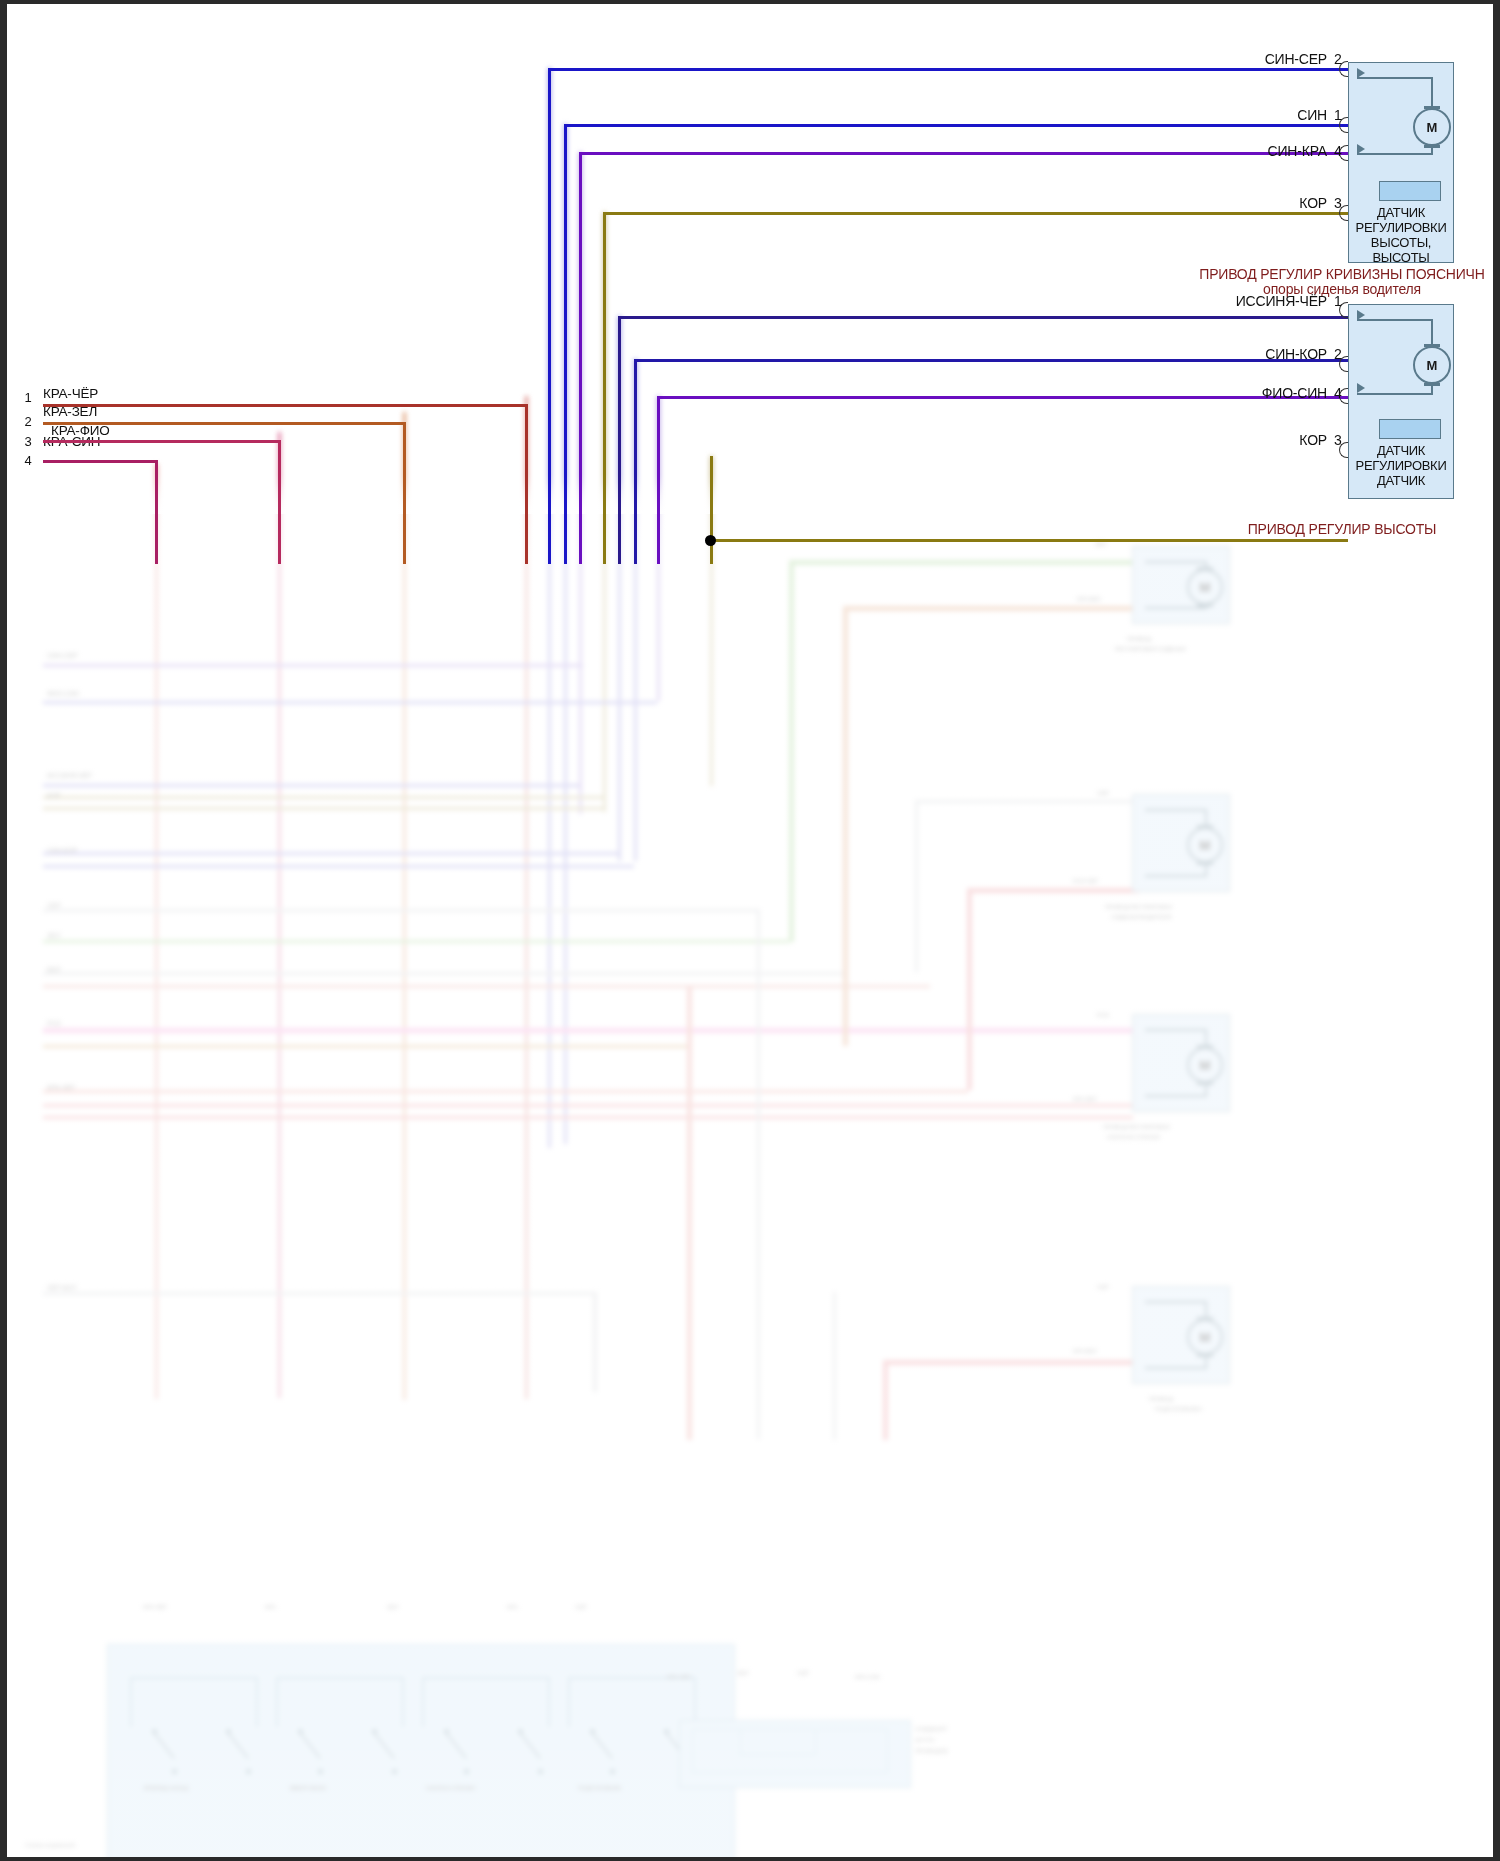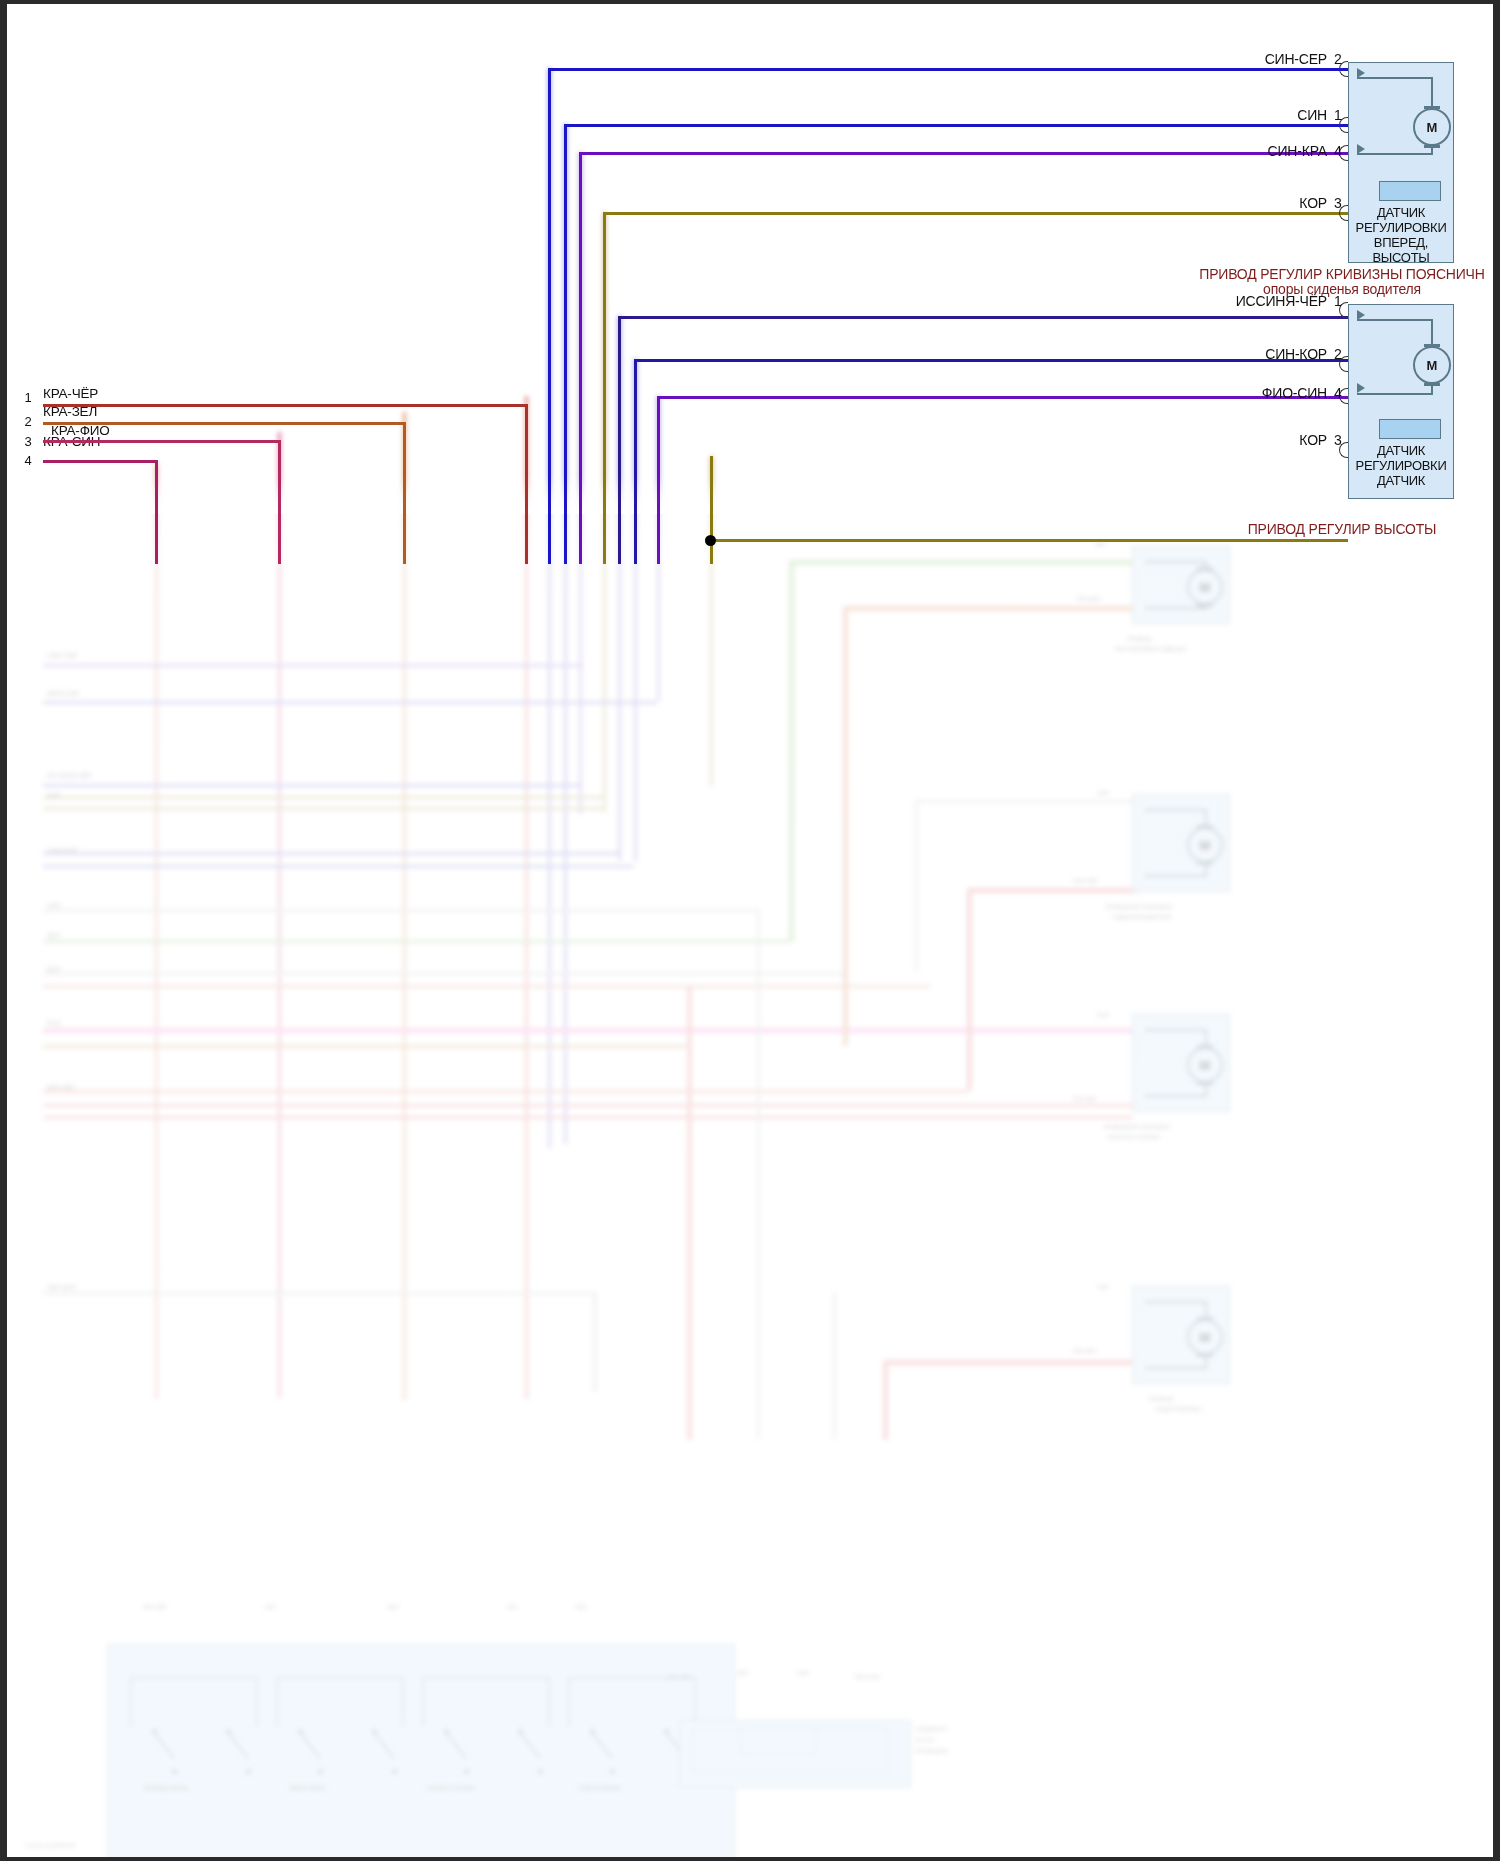--- a/index.html
+++ b/index.html
@@ -406,21 +406,21 @@
 
       <div class="comp" style="left:1341px;top:58px;width:106px;height:201px;">
         <div class="mlead" style="left:8px;top:14px;width:76px;height:2px;"></div>
         <div class="mlead" style="left:82px;top:14px;width:2px;height:32px;"></div>
         <div class="mlead" style="left:8px;top:90px;width:76px;height:2px;"></div>
         <div class="mlead" style="left:82px;top:74px;width:2px;height:18px;"></div>
         <div class="motor" style="left:64px;top:45px;">M</div>
         <div class="sensor-bar" style="left:30px;top:118px;width:62px;height:20px;"></div>
         <div class="inner-text" style="top:142px;">ДАТЧИК</div>
         <div class="inner-text" style="top:157px;">РЕГУЛИРОВКИ</div>
-        <div class="inner-text" style="top:172px;">ВПЕРЕД,</div>
+        <div class="inner-text" style="top:172px;">ВЫСОТЫ,</div>
         <div class="inner-text" style="top:187px;">ВЫСОТЫ</div>
       </div>
       <div class="arrow" style="left:1350px;top:58px;transform:translateY(6px) rotate(180deg);"></div>
       <div class="arrow" style="left:1350px;top:134px;transform:translateY(6px) rotate(180deg);"></div>
 
       <div class="pin" style="left:1332px;top:57px;"></div>
       <div class="pin" style="left:1332px;top:113px;"></div>
       <div class="pin" style="left:1332px;top:141px;"></div>
       <div class="pin" style="left:1332px;top:201px;"></div>
 

